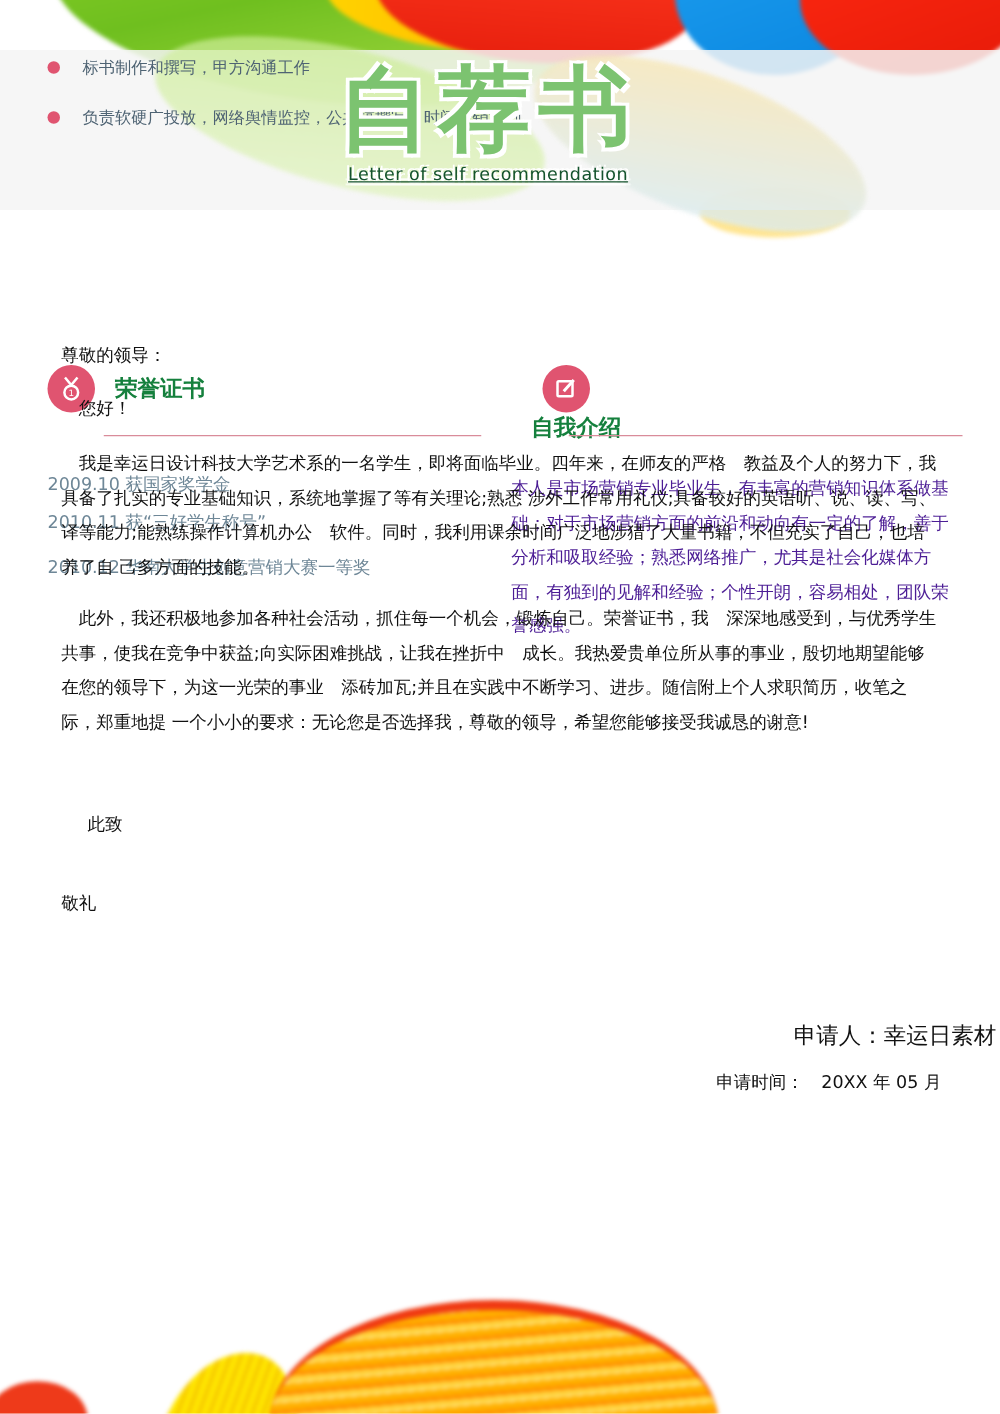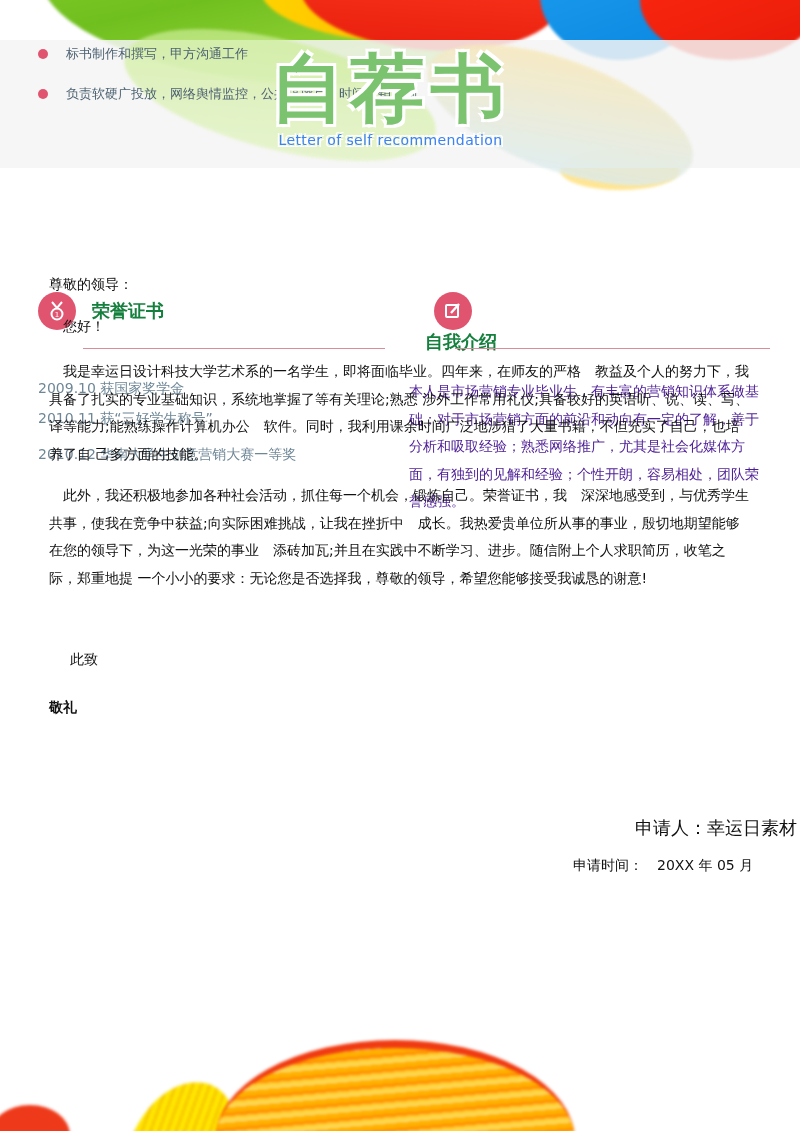--- a/index.html
+++ b/index.html
@@ -22,43 +22,43 @@
 
   
   .duty-list { position: absolute; left: 38px; top: 34px; list-style: none; }
   .duty-item { display: flex; align-items: center; height: 40px; font-size: 13px; color: #4e6373; }
   .duty-dot { width: 10px; height: 10px; border-radius: 50%; background: #e05470; margin-right: 18px; flex: none; }
 
   
   .title-wrap { position: absolute; left: 268px; top: 46px; width: 245px; text-align: center; }
   .title-cn { font-size: 74px; line-height: 84px; font-weight: bold; color: #7cc370;
               letter-spacing: 6px; -webkit-text-stroke: 0; text-shadow: 0 0 0 #fff, 3px 3px 0 #fff, -3px -3px 0 #fff, 3px -3px 0 #fff, -3px 3px 0 #fff; }
-  .title-en { font-size: 14px; color: #3b82f6; letter-spacing: .4px; margin-top: 2px;
-              text-shadow: 2px 2px 0 #fff, -2px -2px 0 #fff, 2px -2px 0 #fff, -2px 2px 0 #fff; font-family: "DejaVu Sans", sans-serif; }
+  .title-en { font-size: 14px; color: #14532d; letter-spacing: .4px; margin-top: 2px;
+              text-shadow: 2px 2px 0 #fff, -2px -2px 0 #fff, 2px -2px 0 #fff, -2px 2px 0 #fff; font-family: "DejaVu Sans", sans-serif; text-decoration: underline; }
 
   
   .sec-head { position: absolute; display: flex; align-items: center; }
   .sec-icon { width: 38px; height: 38px; border-radius: 50%; background: #e05470; display: flex; align-items: center; justify-content: center; }
   .sec-title { font-size: 18px; font-weight: bold; color: #15803d; margin-left: 16px; }
   .sec-rule { position: absolute; height: 1px; background: #d98c9a; }
 
   
   .honor-list { position: absolute; left: 38px; top: 378px; }
   .honor-item { font-size: 14px; color: #6e8797; height: 26.5px; line-height: 20px; white-space: nowrap; }
   .intro-text { position: absolute; left: 409px; top: 378px; width: 360px; font-size: 14px; color: #4c1d95; line-height: 27.6px; }
 
   
   .letter { position: absolute; left: 49px; top: 276px; width: 710px; font-size: 14px; color: #111; }
   .greet { position: absolute; left: 0; top: 0; }
   .hello { position: absolute; left: 14px; top: 42px; }
   .body-para { position: absolute; left: 0; width: 700px; line-height: 27.6px; text-indent: 14px; }
   .p1 { top: 82px; }
   .p2 { top: 206px; }
   .closing1 { position: absolute; left: 21px; top: 375px; }
-  .closing2 { position: absolute; left: 0; top: 423px; font-weight: bold; }
+  .closing2 { position: absolute; left: 0; top: 438px; }
   .sign-name { position: absolute; left: 635px; top: 816px; font-size: 18px; }
   .sign-date { position: absolute; left: 573px; top: 857px; font-size: 14px; }
 
   
   .paint-bottom { position: absolute; left: 0; top: 1020px; width: 800px; height: 111px; overflow: hidden; }
   .b-orange { left: 215px; top: 20px; width: 360px; height: 200px; background: repeating-linear-gradient(175deg,#ffb000 0 6px,#ff8c00 6px 9px,#ffd23a 9px 14px,#fff2b8 14px 15px); border-top: 8px solid #f03a12; border-radius: 55% 55% 0 0; }
   .b-yellow { left: 125px; top: 60px; width: 110px; height: 160px; background: repeating-linear-gradient(100deg,#ffe600 0 5px,#f6c800 5px 8px); border-radius: 60% 40% 0 0; transform: rotate(10deg); }
   .b-red { left: -10px; top: 85px; width: 80px; height: 60px; background: #ee3a1a; border-radius: 50%; }
 </style>
 </head>

